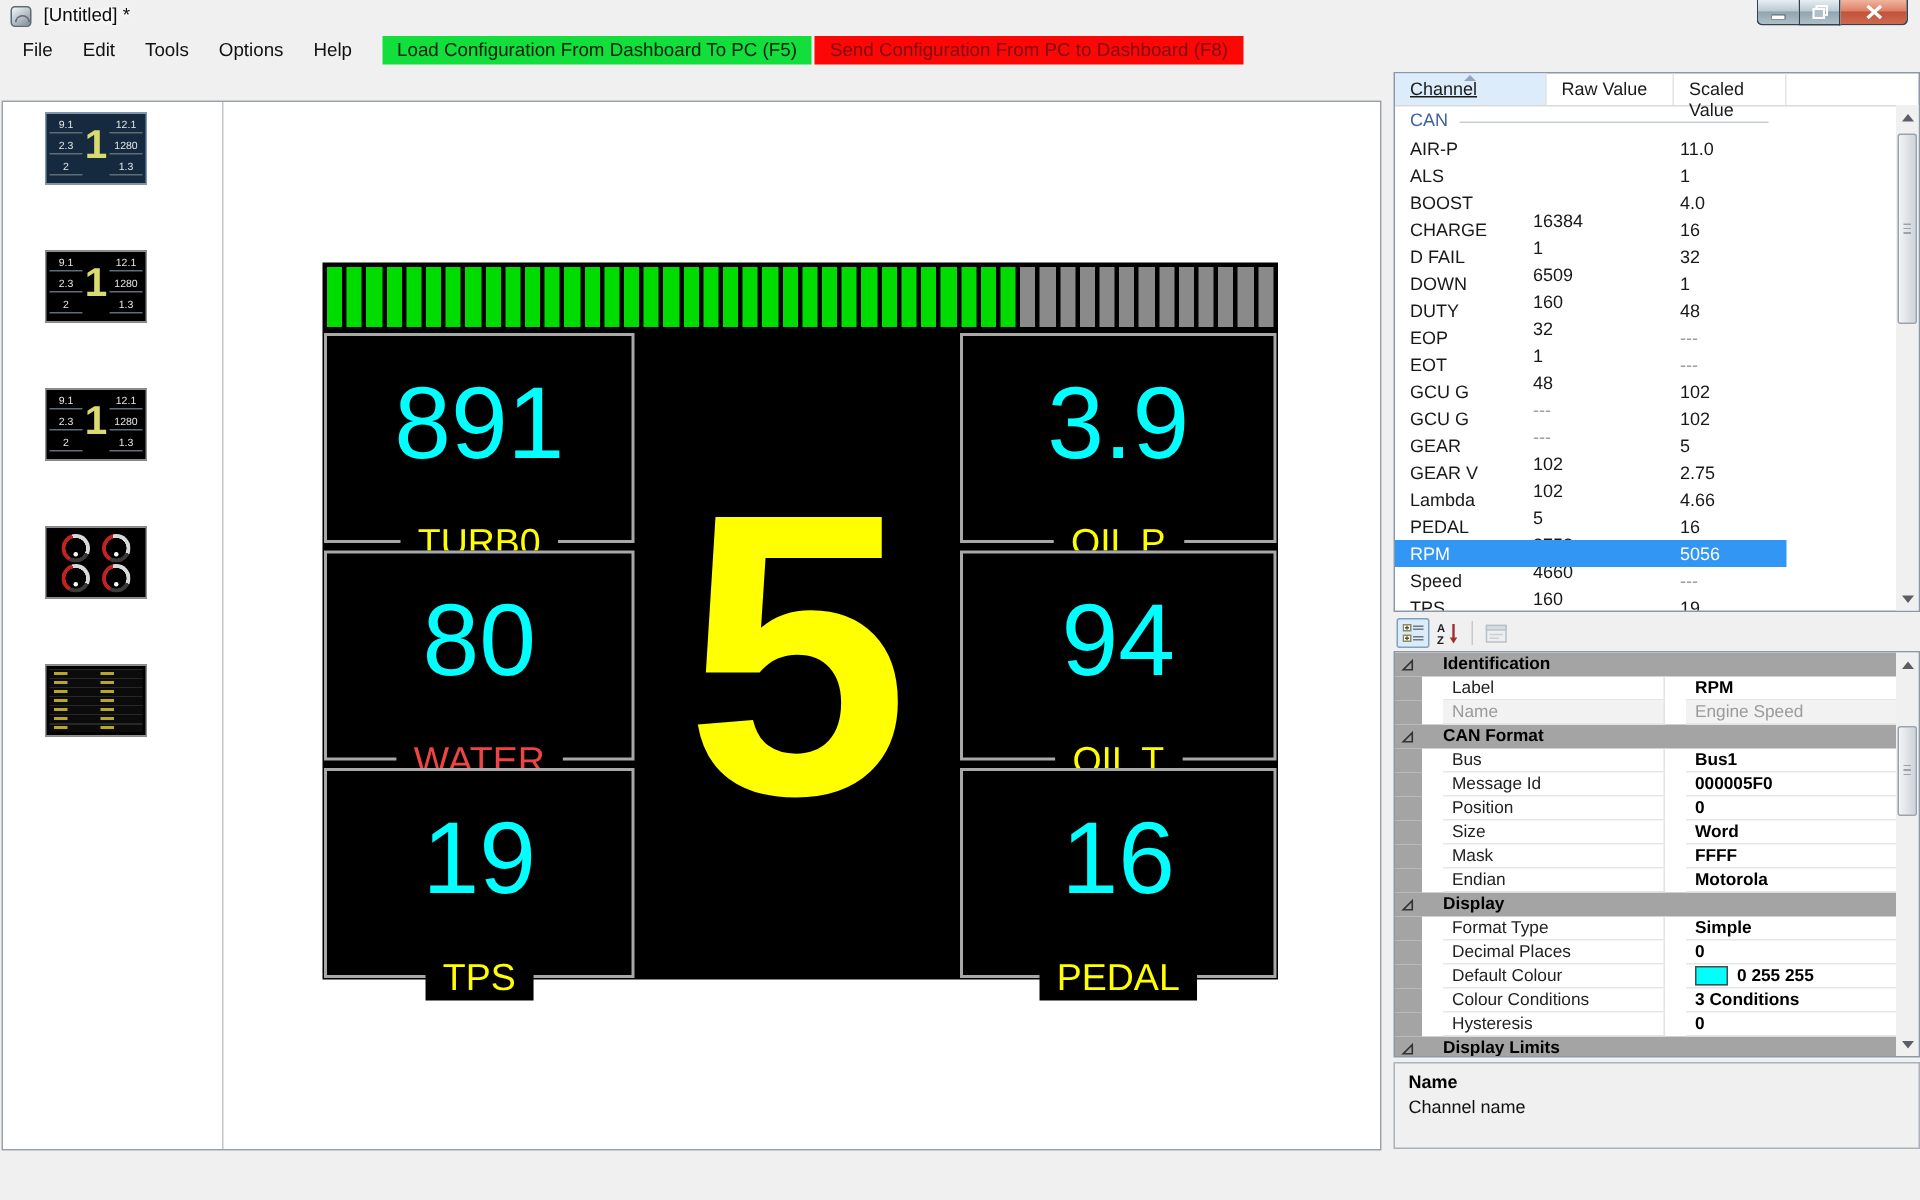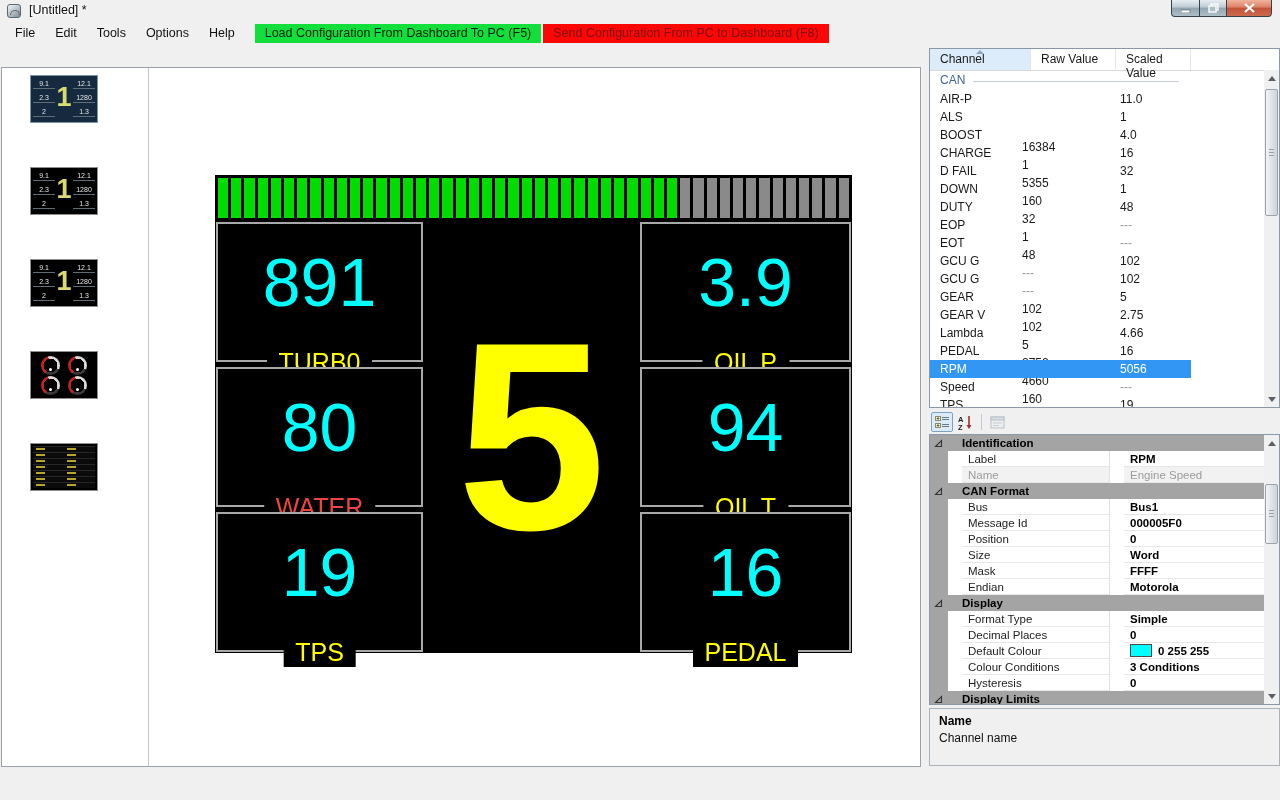--- a/index.html
+++ b/index.html
@@ -88,21 +88,21 @@
   .geardigit{font-size:268px;font-weight:bold;color:#ffff00;line-height:1;}
 
   
   .rightpanel{position:absolute;left:925px;top:48px;width:355px;height:721px;}
   .chanwrap{position:absolute;left:4px;top:0;width:351px;height:360px;background:#fff;
     border:1px solid #8a98a8;box-sizing:border-box;}
   .chanhead{position:relative;height:21px;display:flex;font-size:12px;color:#1a1a1a;
     border-bottom:1px solid #d9d9d9;}
   .hcell{height:100%;box-sizing:border-box;padding:3px 0 0 10px;border-right:1px solid #e4e4e4;position:relative;}
   .hcell.sorted{background:#dcecfb;}
-  .hc0{width:101px;} .hc1{width:85px;} .hc2{width:75px;} .hfill{flex:1;border-right:none;}
+  .hc0{width:101px;text-decoration:underline;} .hc1{width:85px;} .hc2{width:75px;} .hfill{flex:1;border-right:none;}
   .sortarrow{position:absolute;left:46px;top:1px;width:0;height:0;
     border-left:4px solid transparent;border-right:4px solid transparent;border-bottom:4px solid #91a7bd;}
   .chanbody{position:absolute;left:0;top:21px;right:15px;bottom:0;overflow:hidden;}
   .changroup{height:20px;display:flex;align-items:center;padding-left:10px;width:251px;
     color:#40639a;font-size:12px;box-sizing:border-box;}
   .gline{flex:1;height:1px;background:#c6cdd8;margin:2px 2px 0 8px;}
   .chanrow{height:18px;position:relative;font-size:12px;color:#191919;width:261px;}
   .chanrow span{position:absolute;top:2px;white-space:nowrap;}
   .cn{left:10px;} .cr{left:92px;margin-top:48px;} .cs{left:190px;}
   .chanrow.sel{background:#3296f5;color:#fff;}
@@ -358,21 +358,21 @@
             <span class="cr">16384</span>
             <span class="cs">11.0</span>
           </div>
           <div class="chanrow">
             <span class="cn">ALS</span>
             <span class="cr">1</span>
             <span class="cs">1</span>
           </div>
           <div class="chanrow">
             <span class="cn">BOOST</span>
-            <span class="cr">5355</span>
+            <span class="cr">6509</span>
             <span class="cs">4.0</span>
           </div>
           <div class="chanrow">
             <span class="cn">CHARGE</span>
             <span class="cr">160</span>
             <span class="cs">16</span>
           </div>
           <div class="chanrow">
             <span class="cn">D FAIL</span>
             <span class="cr">32</span>

